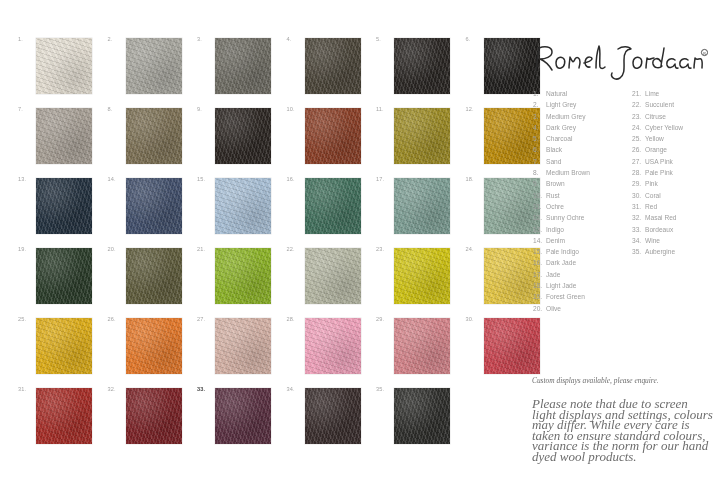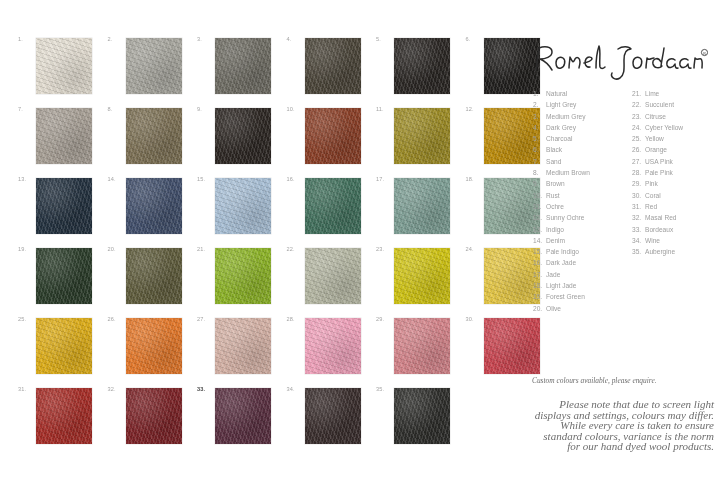--- a/index.html
+++ b/index.html
@@ -120,23 +120,23 @@
     font-style: italic;
     color: #6d6d6d;
   }
   #custom-note {
     font-size: 7.4px;
     line-height: 10px;
     margin-bottom: 13px;
     white-space: nowrap;
   }
   #disclaimer-note {
-    font-size: 11px;
+    font-size: 13px;
     line-height: 10.6px;
-    text-align: right;
+    text-align: left;
   }
 </style>
 </head>
 <body>
 
 <div id="swatch-grid">
     <div class="swatch-cell" style="left: 0px; top: 0px;">
       <div class="swatch-number">1.</div>
       <div class="swatch-chip" title="1. Natural" style="background-color: rgb(228, 222, 210);"></div>
     </div>
@@ -456,15 +456,15 @@
         <div class="legend-row">
           <span class="legend-idx">35.</span>
           <span class="legend-name">Aubergine</span>
         </div>
       </div>
   </div>
 
 </div>
 
 <div id="footer-notes">
-  <div id="custom-note">Custom colours available, please enquire.</div>
+  <div id="custom-note">Custom displays available, please enquire.</div>
   <div id="disclaimer-note">Please note that due to screen light displays and settings, colours may differ. While every care is taken to ensure standard colours, variance is the norm for our hand dyed wool products.</div>
 </div>
 
 </body></html>

